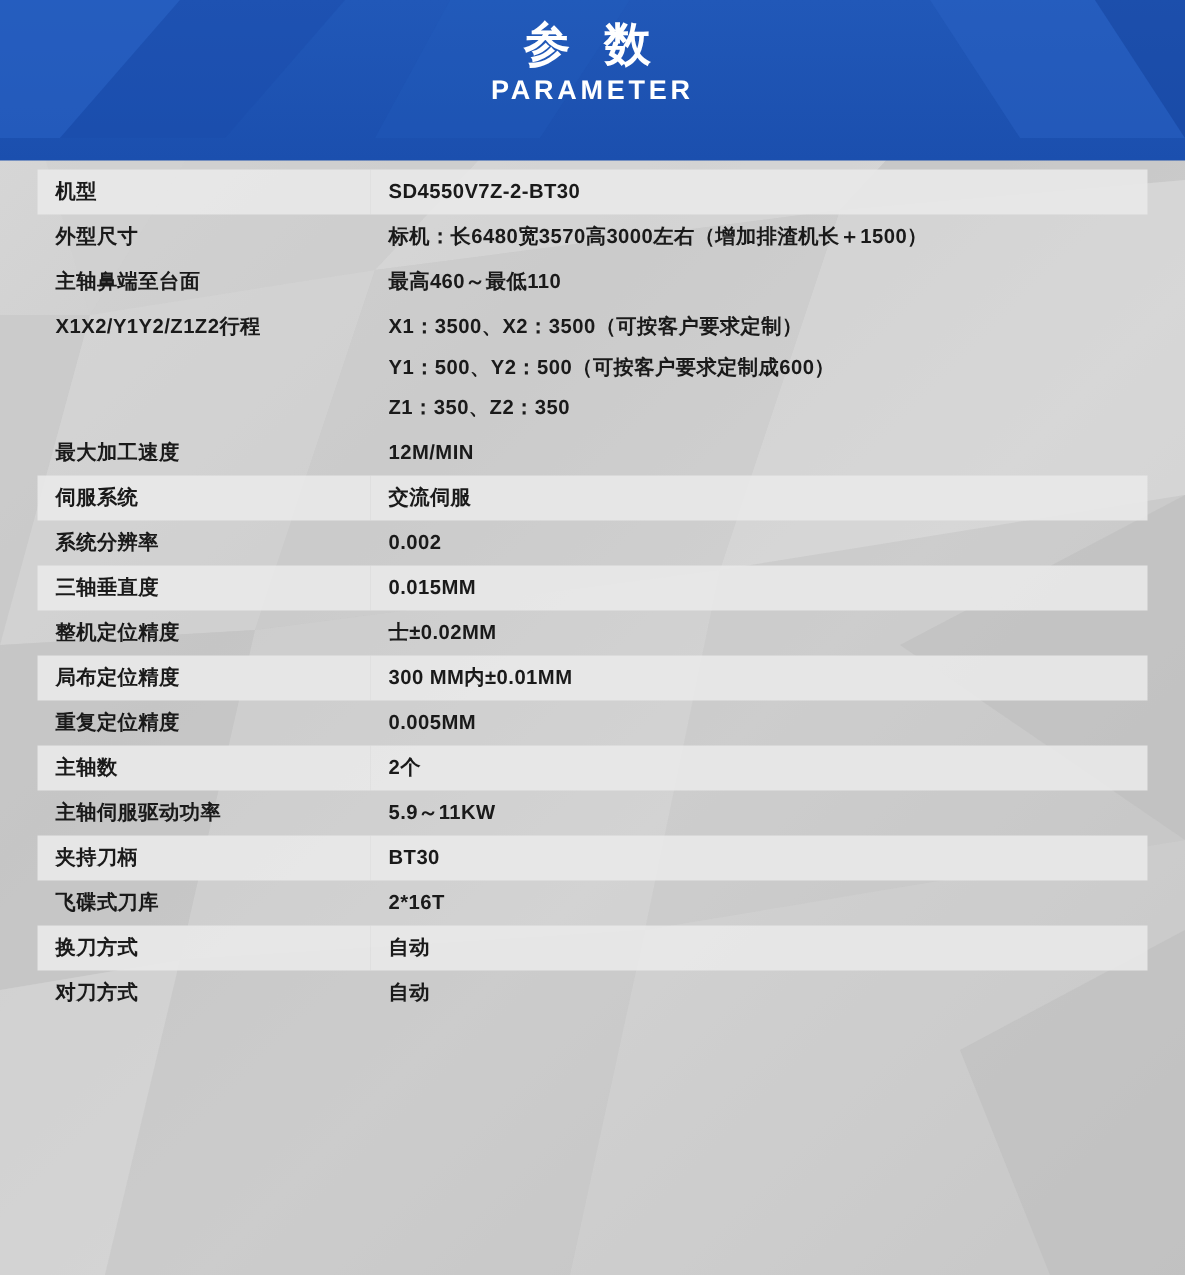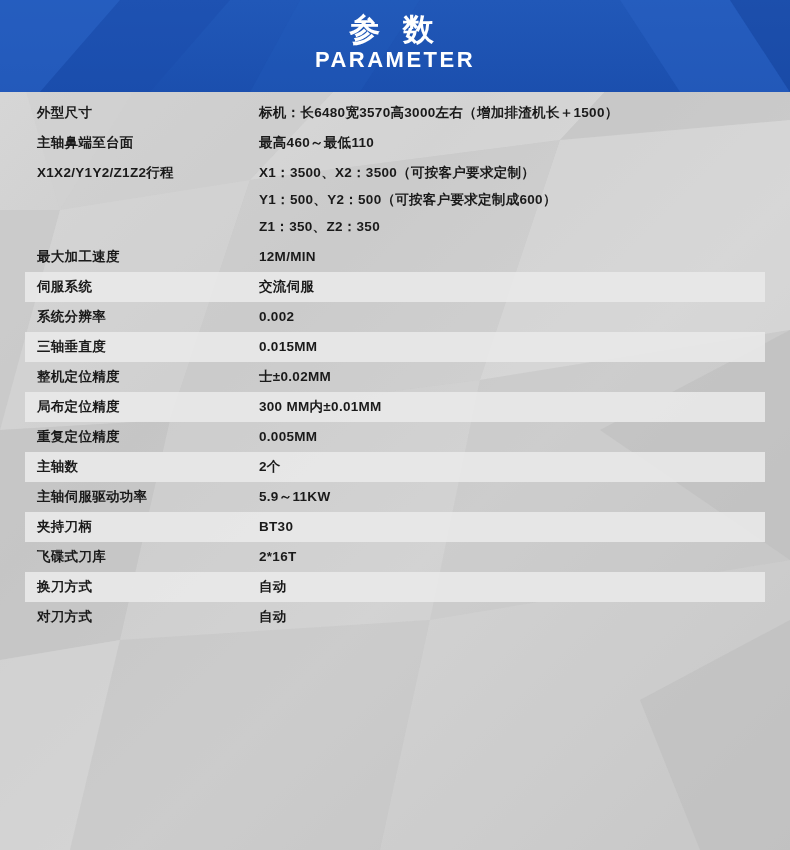--- a/index.html
+++ b/index.html
@@ -25,41 +25,41 @@
     inset: 0;
     background: linear-gradient(135deg, #d9d9d9 0%, #c8c8c8 35%, #d4d4d4 60%, #bdbdbd 100%);
     z-index: 0;
   }
   .bg svg { display: block; width: 100%; height: 100%; }
 
   
   .header {
     position: relative;
     z-index: 3;
-    height: 92px;
+    height: 107px;
     background: #1f56b5;
     background: linear-gradient(180deg,#2158b8 0%, #1b4fae 100%);
     overflow: hidden;
   }
   .header .hfacet { position: absolute; inset: 0; }
   .header .htext {
     position: relative;
     z-index: 2;
     text-align: center;
     padding-top: 11px;
     color: #ffffff;
   }
   .header .cn {
     font-size: 31px;
     font-weight: bold;
     letter-spacing: 7px;
     line-height: 38px;
   }
   .header .en {
-    font-size: 22px;
+    font-size: 18px;
     font-weight: bold;
     letter-spacing: 2.5px;
     line-height: 22px;
   }
 
   
   .table-wrap {
     position: relative;
     z-index: 3;
     padding: 6px 0 0 0;
@@ -126,20 +126,28 @@
     </svg>
     <div class="htext">
       <div class="cn">参  数</div>
       <div class="en">PARAMETER</div>
     </div>
   </div>
 
   <div class="table-wrap">
     <table class="spec">
       <tbody id="spec-body">
+          <tr class="shade">
+            <td class="k">机型</td>
+            <td class="v">
+              <div class="v-lines">
+                <div>SD4550V7Z-2-BT30</div>
+              </div>
+            </td>
+          </tr>
           <tr class="plain">
             <td class="k">外型尺寸</td>
             <td class="v">
               <div class="v-lines">
                 <div>标机：长6480宽3570高3000左右（增加排渣机长＋1500）</div>
               </div>
             </td>
           </tr>
           <tr class="plain">
             <td class="k">主轴鼻端至台面</td>

